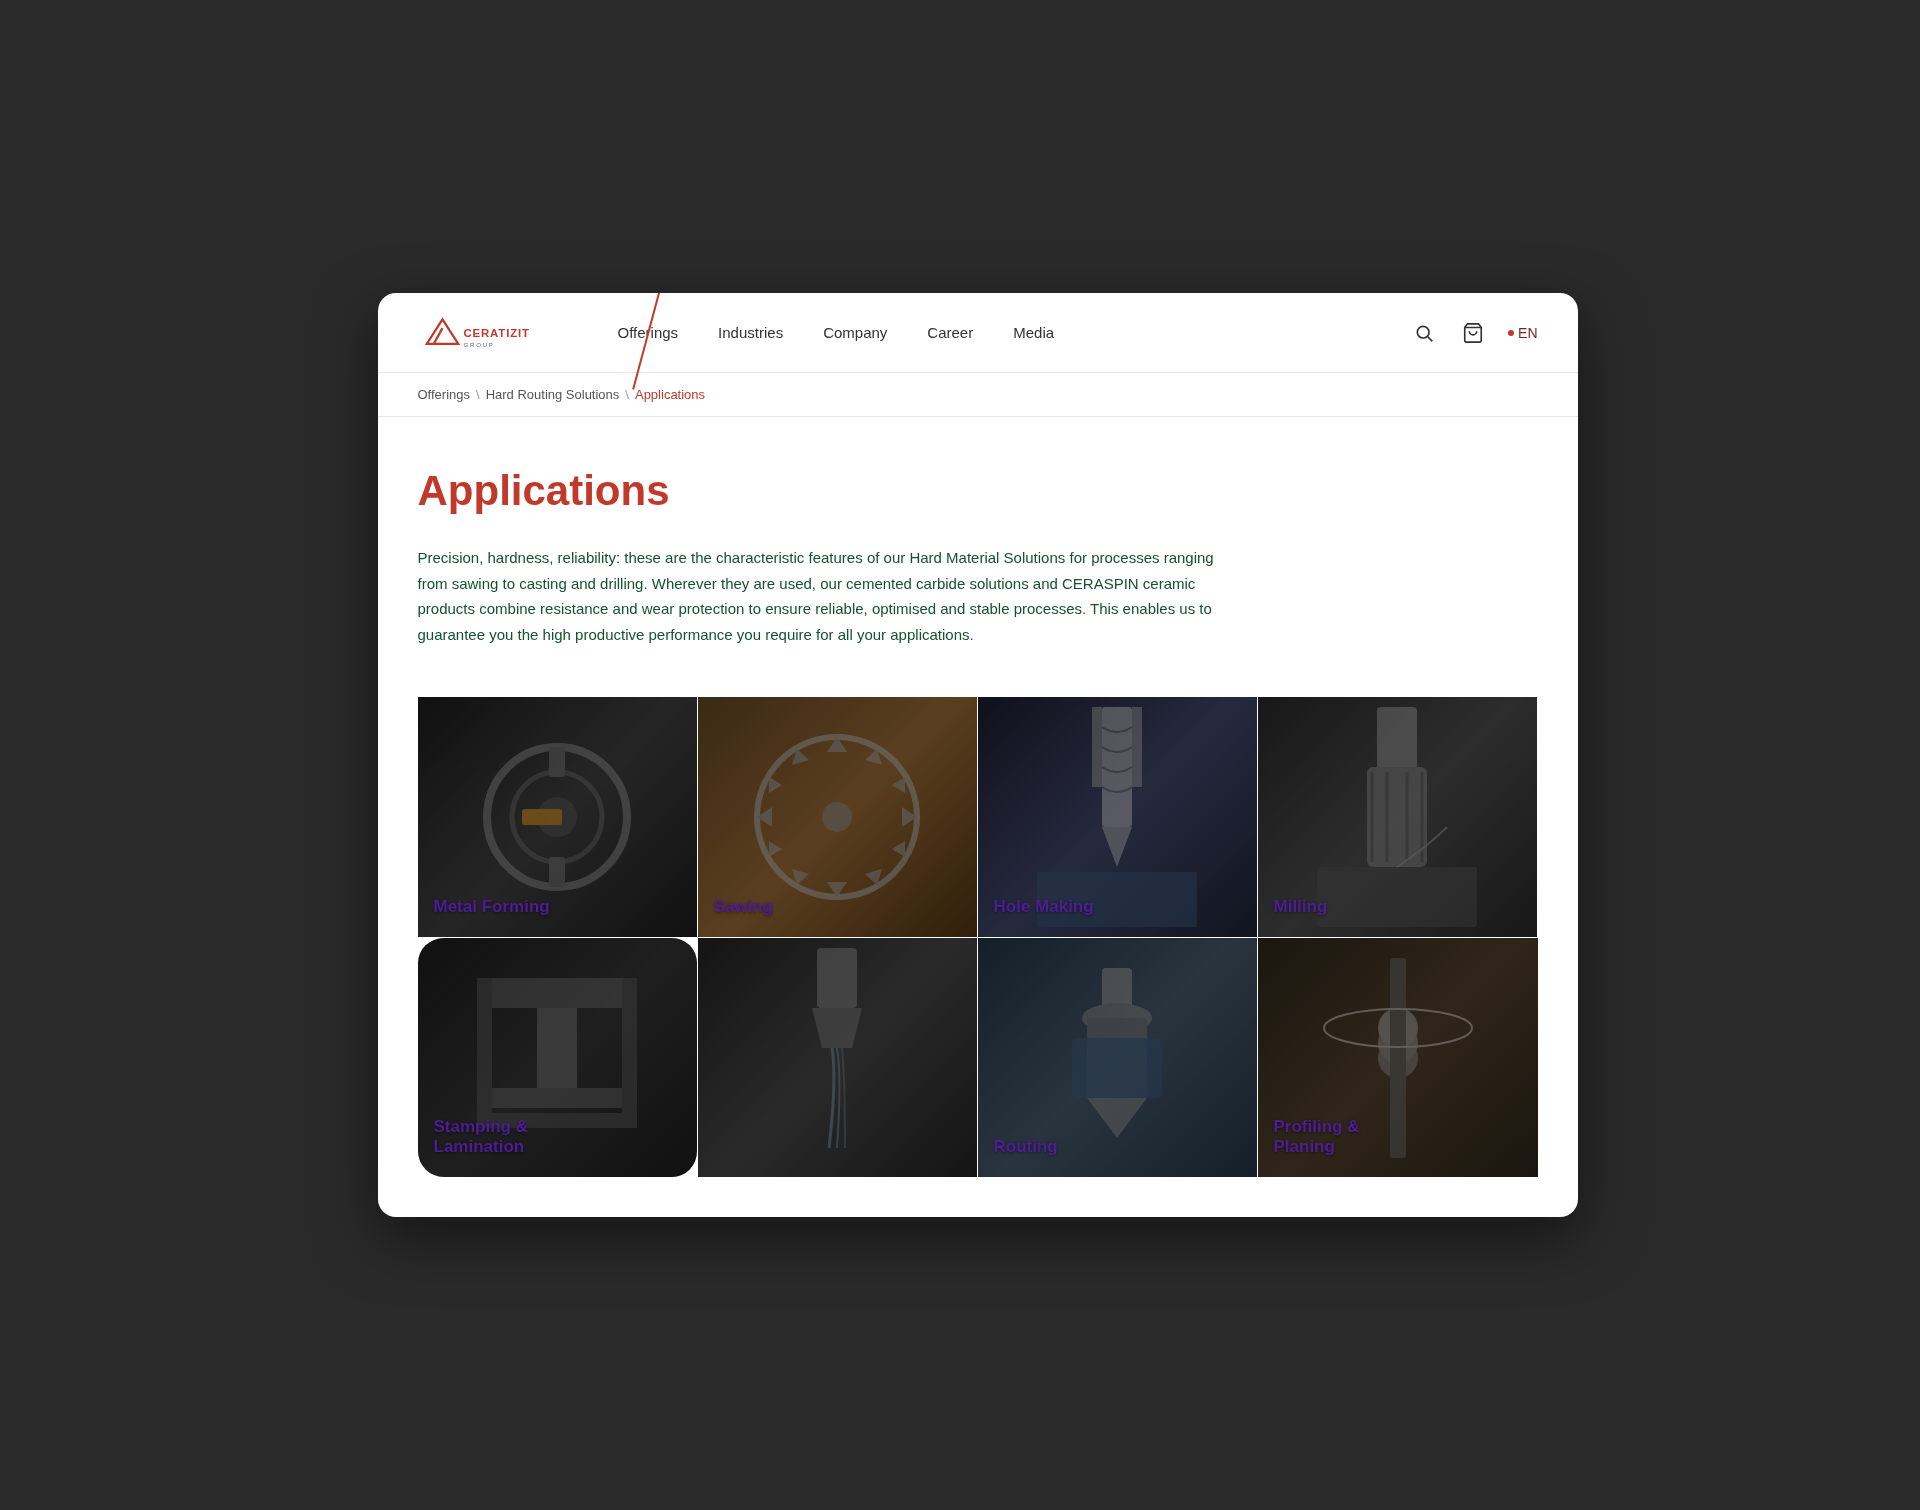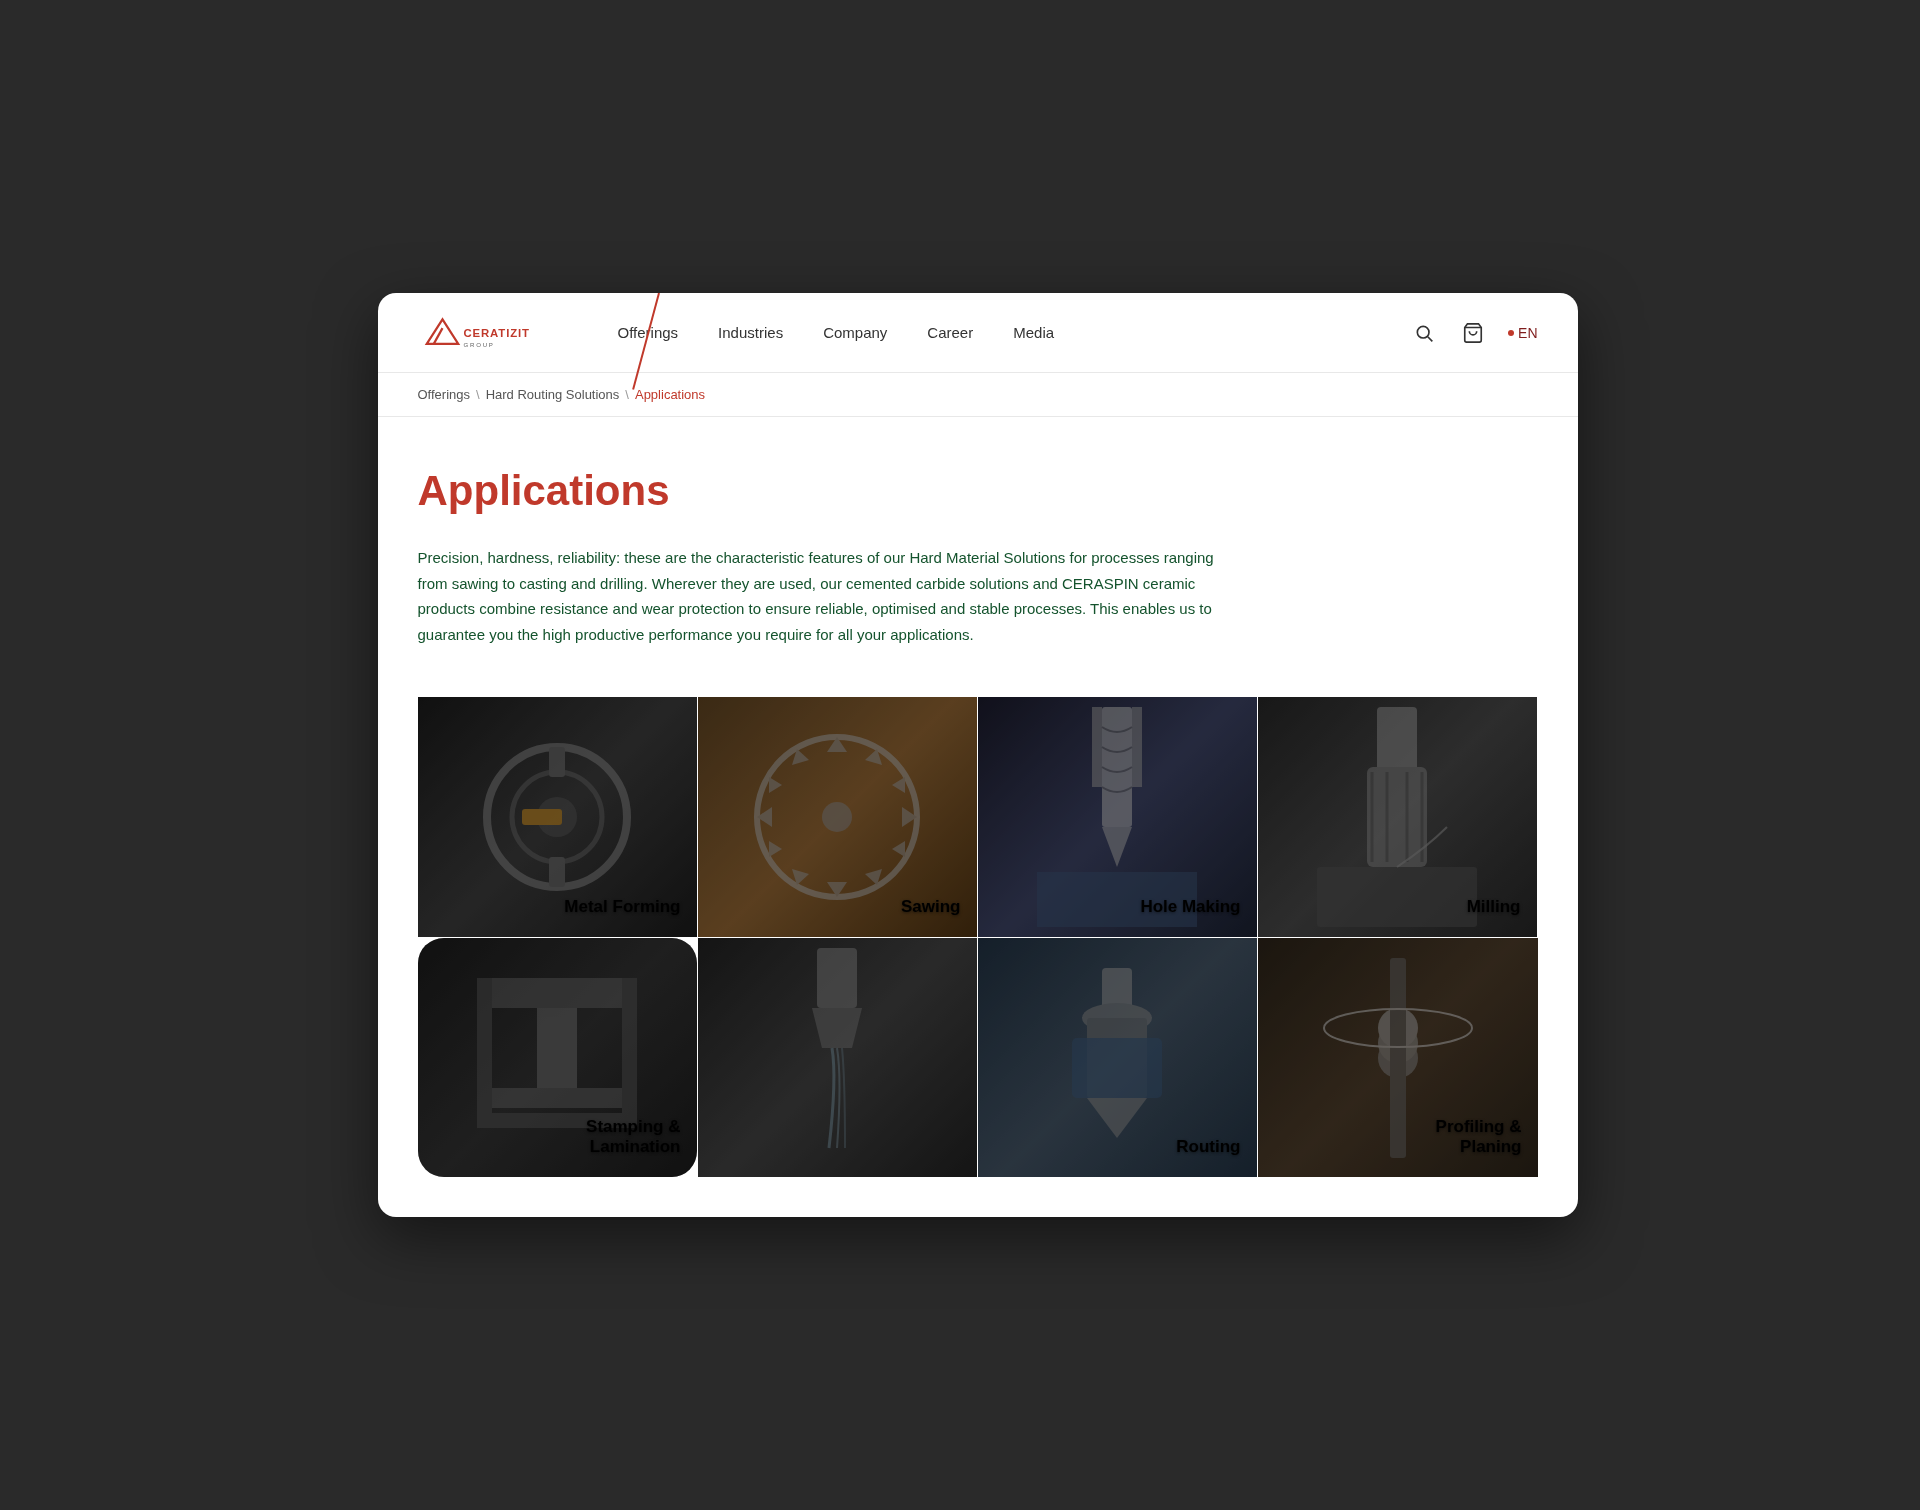--- a/index.html
+++ b/index.html
@@ -193,24 +193,24 @@
       inset: 0;
       background: rgba(0,0,0,0.35);
     }
 
     .app-card-label {
       position: absolute;
       bottom: 0;
       left: 0;
       right: 0;
       padding: 20px 16px;
-      color: #000000;
+      color: #4c1d95;
       font-size: 17px;
       font-weight: 700;
-      text-align: right;
+      text-align: left;
       text-shadow: 0 1px 3px rgba(0,0,0,0.5);
     }
 
     
     .machinery-shape {
       opacity: 0.6;
     }
 
     
     .app-card:not(:last-child) {

